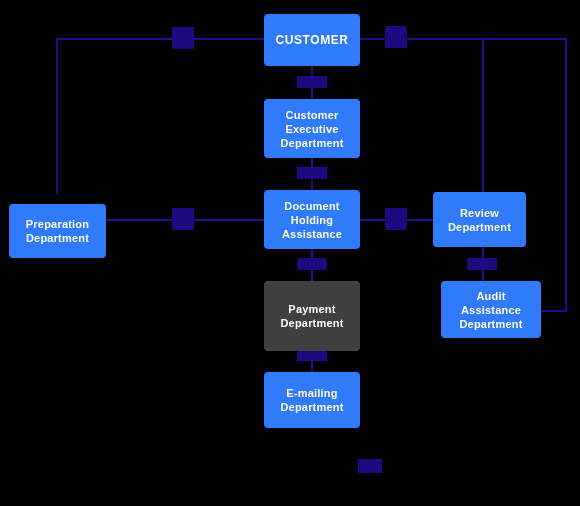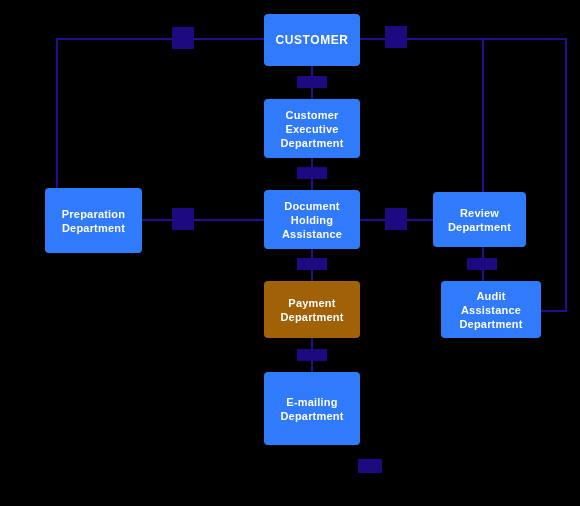--- a/index.html
+++ b/index.html
@@ -86,25 +86,25 @@
       <div class="marker" style="left: 358px; top: 459px; width: 24px; height: 14px; background: rgb(29, 10, 128);"></div>
     </div>
   <div id="nodes-layer">
       <div class="node customer" style="left: 264px; top: 14px; width: 96px; height: 52px; background: rgb(47, 123, 251); color: rgb(255, 255, 255);"><span>CUSTOMER</span></div>
       <div class="node" style="left: 264px; top: 99px; width: 96px; height: 59px; background: rgb(47, 123, 251); color: rgb(255, 255, 255);"><span>Customer
 Executive
 Department</span></div>
       <div class="node" style="left: 264px; top: 190px; width: 96px; height: 59px; background: rgb(47, 123, 251); color: rgb(255, 255, 255);"><span>Document
 Holding
 Assistance</span></div>
-      <div class="node" style="left: 264px; top: 281px; width: 96px; height: 57px; background: #a16207; color: rgb(255, 255, 255);"><span>Payment
+      <div class="node" style="left: 264px; top: 281px; width: 96px; height: 70px; background: #404040; color: rgb(255, 255, 255);"><span>Payment
 Department</span></div>
-      <div class="node" style="left: 264px; top: 372px; width: 96px; height: 73px; background: rgb(47, 123, 251); color: rgb(255, 255, 255);"><span>E-mailing
+      <div class="node" style="left: 264px; top: 372px; width: 96px; height: 56px; background: rgb(47, 123, 251); color: rgb(255, 255, 255);"><span>E-mailing
 Department</span></div>
-      <div class="node" style="left: 9px; top: 188px; width: 97px; height: 65px; background: rgb(47, 123, 251); color: rgb(255, 255, 255); margin-left: 36px;"><span>Preparation
+      <div class="node" style="left: 9px; top: 204px; width: 97px; height: 54px; background: rgb(47, 123, 251); color: rgb(255, 255, 255);"><span>Preparation
 Department</span></div>
       <div class="node" style="left: 433px; top: 192px; width: 93px; height: 55px; background: rgb(47, 123, 251); color: rgb(255, 255, 255);"><span>Review
 Department</span></div>
       <div class="node" style="left: 441px; top: 281px; width: 100px; height: 57px; background: rgb(47, 123, 251); color: rgb(255, 255, 255);"><span>Audit
 Assistance
 Department</span></div>
     </div>
 </div>
 
 </body></html>

